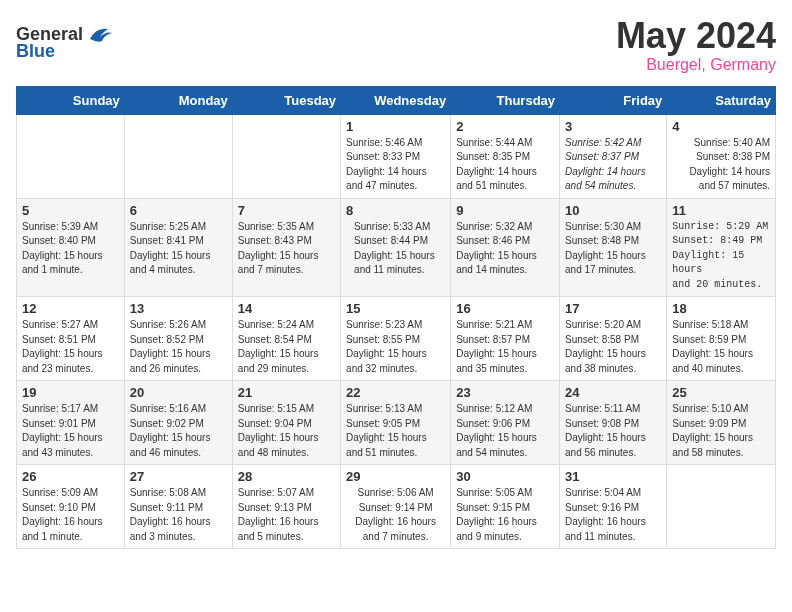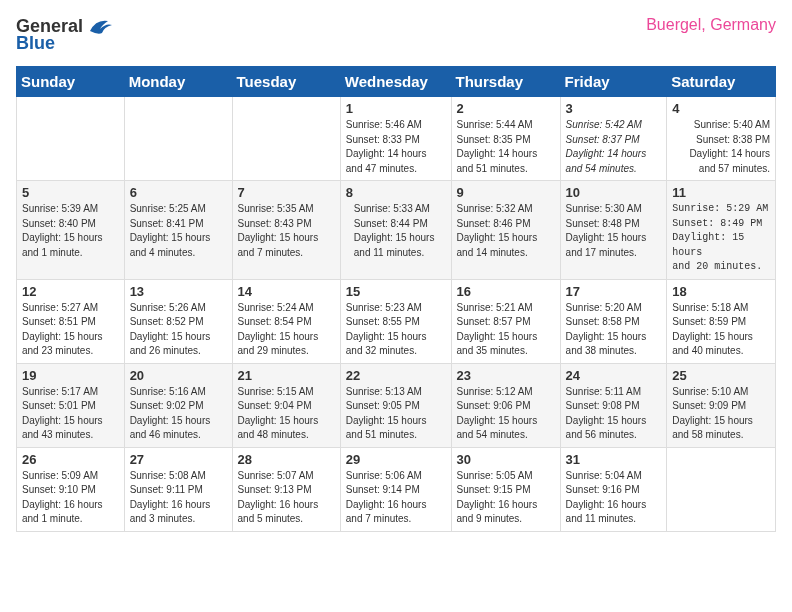--- a/index.html
+++ b/index.html
@@ -44,24 +44,24 @@
       color: #ec4899;
     }
     .calendar {
       width: 100%;
       border-collapse: collapse;
       border: 1px solid #ccc;
     }
     .calendar th {
       background-color: #1a5fa8;
       color: #fff;
-      font-size: 15px;
+      font-size: 13px;
       font-weight: bold;
       padding: 6px 4px;
-      text-align: left;
+      text-align: right;
       border: 1px solid #1a5fa8;
     }
     .calendar td {
       vertical-align: top;
       border: 1px solid #ddd;
       padding: 4px 5px;
       width: 113px;
       min-height: 80px;
       font-size: 10.5px;
       color: #333;
@@ -84,30 +84,31 @@
     .empty-cell {
       background: #f9f9f9;
     }
   </style>
 </head>
 <body>
 
 <div class="header">
   <div class="logo">
     <div style="display:flex; flex-direction:column; align-items:flex-start;">
-      <div style="display:flex; align-items:center;">
+      <div style="display:flex; align-items:center;margin-top:8px;">
         <span class="logo-text-general">General</span>
         <svg width="28" height="20" viewBox="0 0 28 20" style="margin-left:3px;">
           <path d="M4 14 Q10 2 22 4 Q16 8 14 12 Q20 6 26 8 Q18 10 16 16 Q12 18 4 14Z" fill="#1a5fa8"></path>
         </svg>
       </div>
       <span class="logo-text-blue" style="margin-top:-4px;">Blue</span>
     </div>
   </div>
   <div class="title-area">
+    <div class="month-title">May 2024</div>
     <div class="location">Buergel, Germany</div>
   </div>
 </div>
 
 <table class="calendar">
   <thead>
     <tr id="calendar-headers">
     <th>Sunday</th>
         <th>Monday</th>
         <th>Tuesday</th>
@@ -250,21 +251,21 @@
           <div class="day-info" style="white-space: pre-line;">Sunrise: 5:18 AM
 Sunset: 8:59 PM
 Daylight: 15 hours
 and 40 minutes.</div>
         </td>
       </tr>
       <tr>
         <td>
           <span class="day-number">19</span>
           <div class="day-info" style="white-space: pre-line;">Sunrise: 5:17 AM
-Sunset: 5:01 PM
+Sunset: 9:01 PM
 Daylight: 15 hours
 and 43 minutes.</div>
         </td>
         <td>
           <span class="day-number">20</span>
           <div class="day-info" style="white-space: pre-line;">Sunrise: 5:16 AM
 Sunset: 9:02 PM
 Daylight: 15 hours
 and 46 minutes.</div>
         </td>
@@ -321,21 +322,21 @@
         </td>
         <td>
           <span class="day-number">28</span>
           <div class="day-info" style="white-space: pre-line;">Sunrise: 5:07 AM
 Sunset: 9:13 PM
 Daylight: 16 hours
 and 5 minutes.</div>
         </td>
         <td>
           <span class="day-number">29</span>
-          <div class="day-info" style="white-space: pre-line;">Sunrise: 5:06 AM
+          <div class="day-info" style="white-space: pre-line; text-align: center;">Sunrise: 5:06 AM
 Sunset: 9:14 PM
 Daylight: 16 hours
 and 7 minutes.</div>
         </td>
         <td>
           <span class="day-number">30</span>
           <div class="day-info" style="white-space: pre-line;">Sunrise: 5:05 AM
 Sunset: 9:15 PM
 Daylight: 16 hours
 and 9 minutes.</div>

